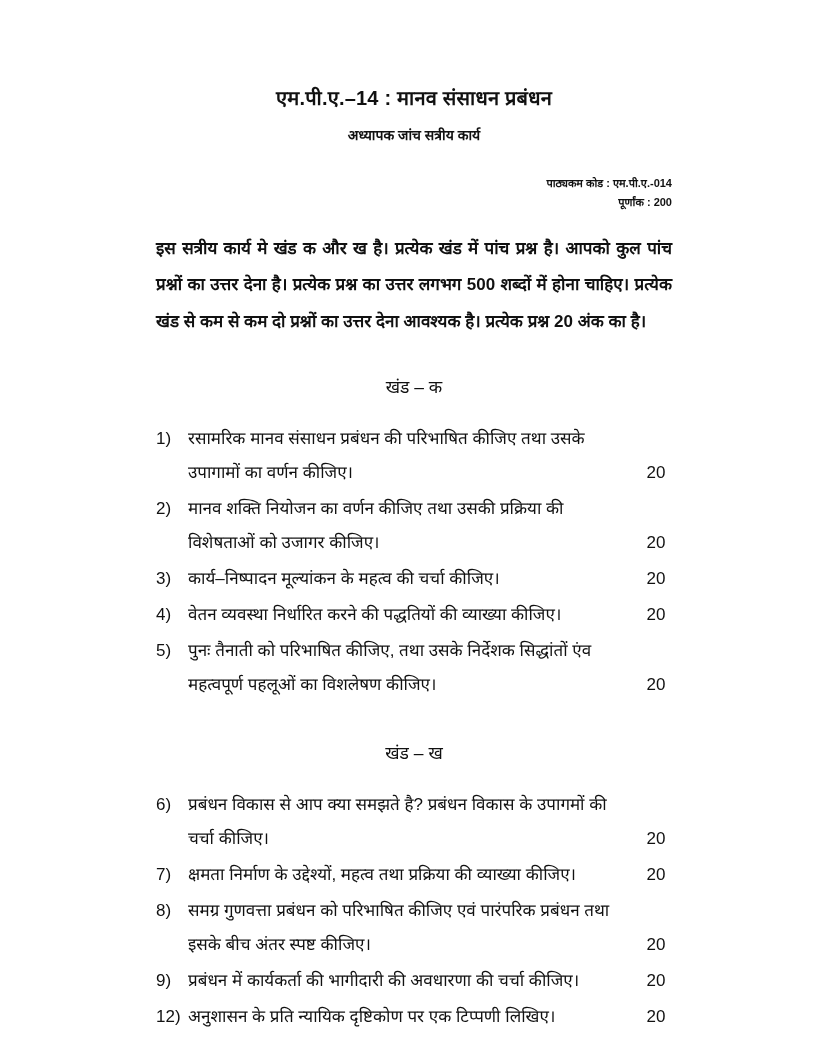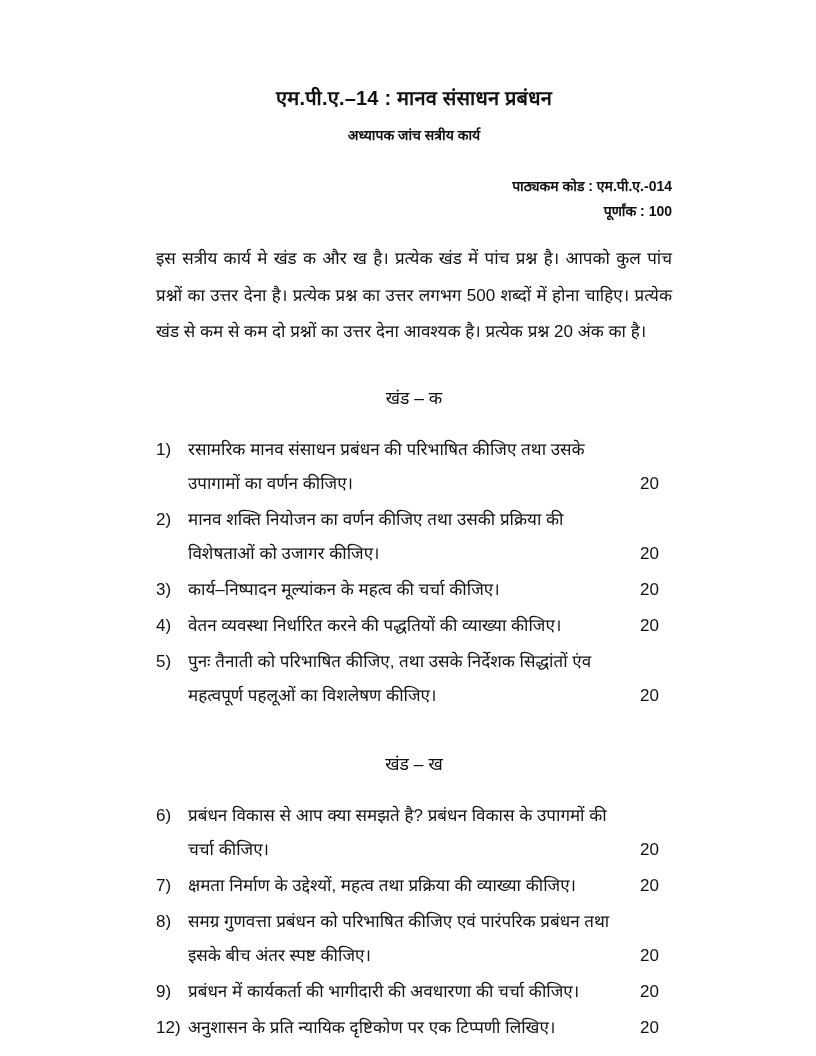--- a/index.html
+++ b/index.html
@@ -27,28 +27,28 @@
     letter-spacing: 0.2px;
   }
   .doc-subtitle {
     text-align: center;
     font-size: 14px;
     font-weight: bold;
     margin: 0 0 30px 0;
   }
   .meta-block {
     text-align: right;
-    font-size: 14px;
+    font-size: 11px;
     font-weight: bold;
     line-height: 1.75;
     margin: 0 0 18px 0;
   }
   .instructions {
     font-size: 17px;
-    font-weight: normal;
+    font-weight: bold;
     line-height: 2.15;
     text-align: justify;
     margin: 0 0 34px 0;
   }
   .section-heading {
     text-align: center;
     font-size: 17.5px;
     font-weight: normal;
     margin: 26px 0 24px 0;
   }
@@ -66,36 +66,36 @@
   .q-num {
     flex: 0 0 32px;
     white-space: nowrap;
   }
   .q-text {
     flex: 1 1 auto;
     padding-right: 14px;
   }
   .q-marks {
     flex: 0 0 32px;
-    text-align: left;
+    text-align: center;
     align-self: flex-end;
   }
   .section-b { margin-top: 38px; }
 </style>
 </head>
 <body>
 
 <div class="page">
 
   <h1 class="doc-title">एम.पी.ए.–14 : मानव संसाधन प्रबंधन</h1>
   <h2 class="doc-subtitle">अध्यापक जांच सत्रीय कार्य</h2>
 
   <div class="meta-block">
     <div>पाठ्यकम कोड : एम.पी.ए.-014</div>
-    <div>पूर्णांक : 100</div>
+    <div>पूर्णांक : 200</div>
   </div>
 
   <p class="instructions">इस सत्रीय कार्य मे खंड क और ख है। प्रत्येक खंड में पांच प्रश्न है। आपको कुल पांच प्रश्नों का उत्तर  देना है। प्रत्येक प्रश्न का उत्तर लगभग 500 शब्दों  में होना चाहिए। प्रत्येक खंड से कम से कम दो प्रश्नों का उत्तर देना आवश्यक है। प्रत्येक प्रश्न 20 अंक का  है।</p>
 
   <div class="section section-a">
     <h3 class="section-heading">खंड – क</h3>
     <div class="question-list">
       <div class="q-row">
         <span class="q-num">1)</span>
         <span class="q-text">रसामरिक मानव संसाधन प्रबंधन की परिभाषित कीजिए तथा उसके उपागामों का वर्णन कीजिए।</span>

